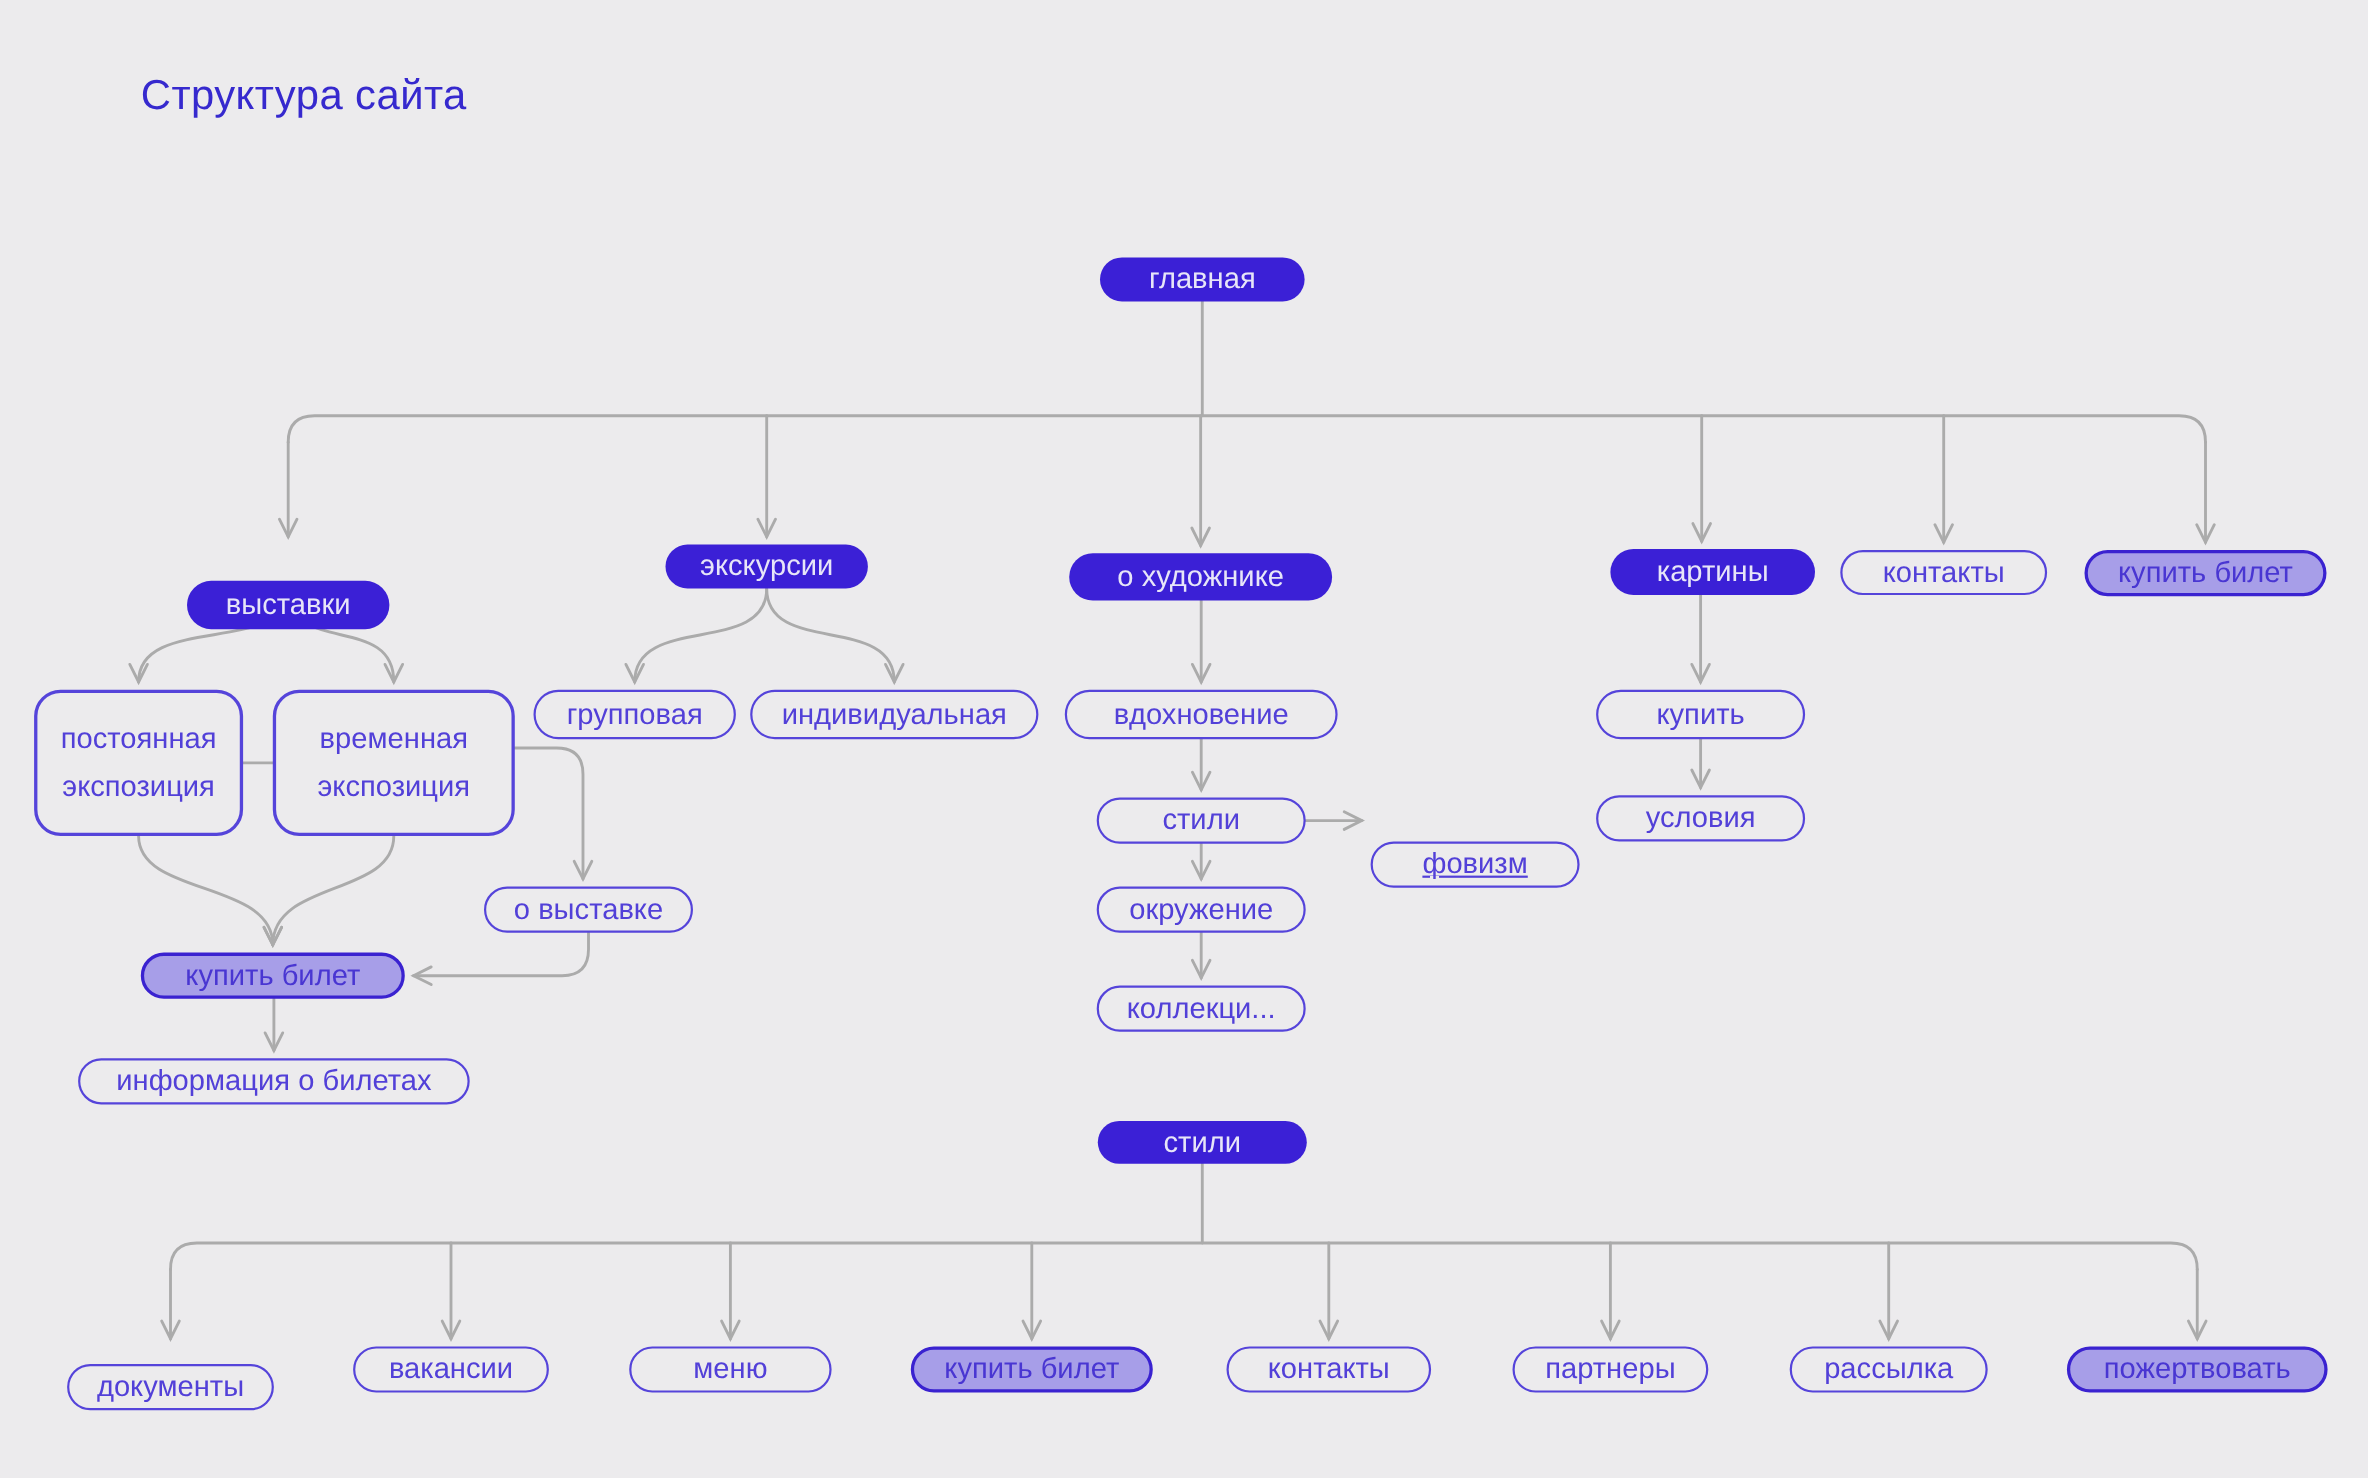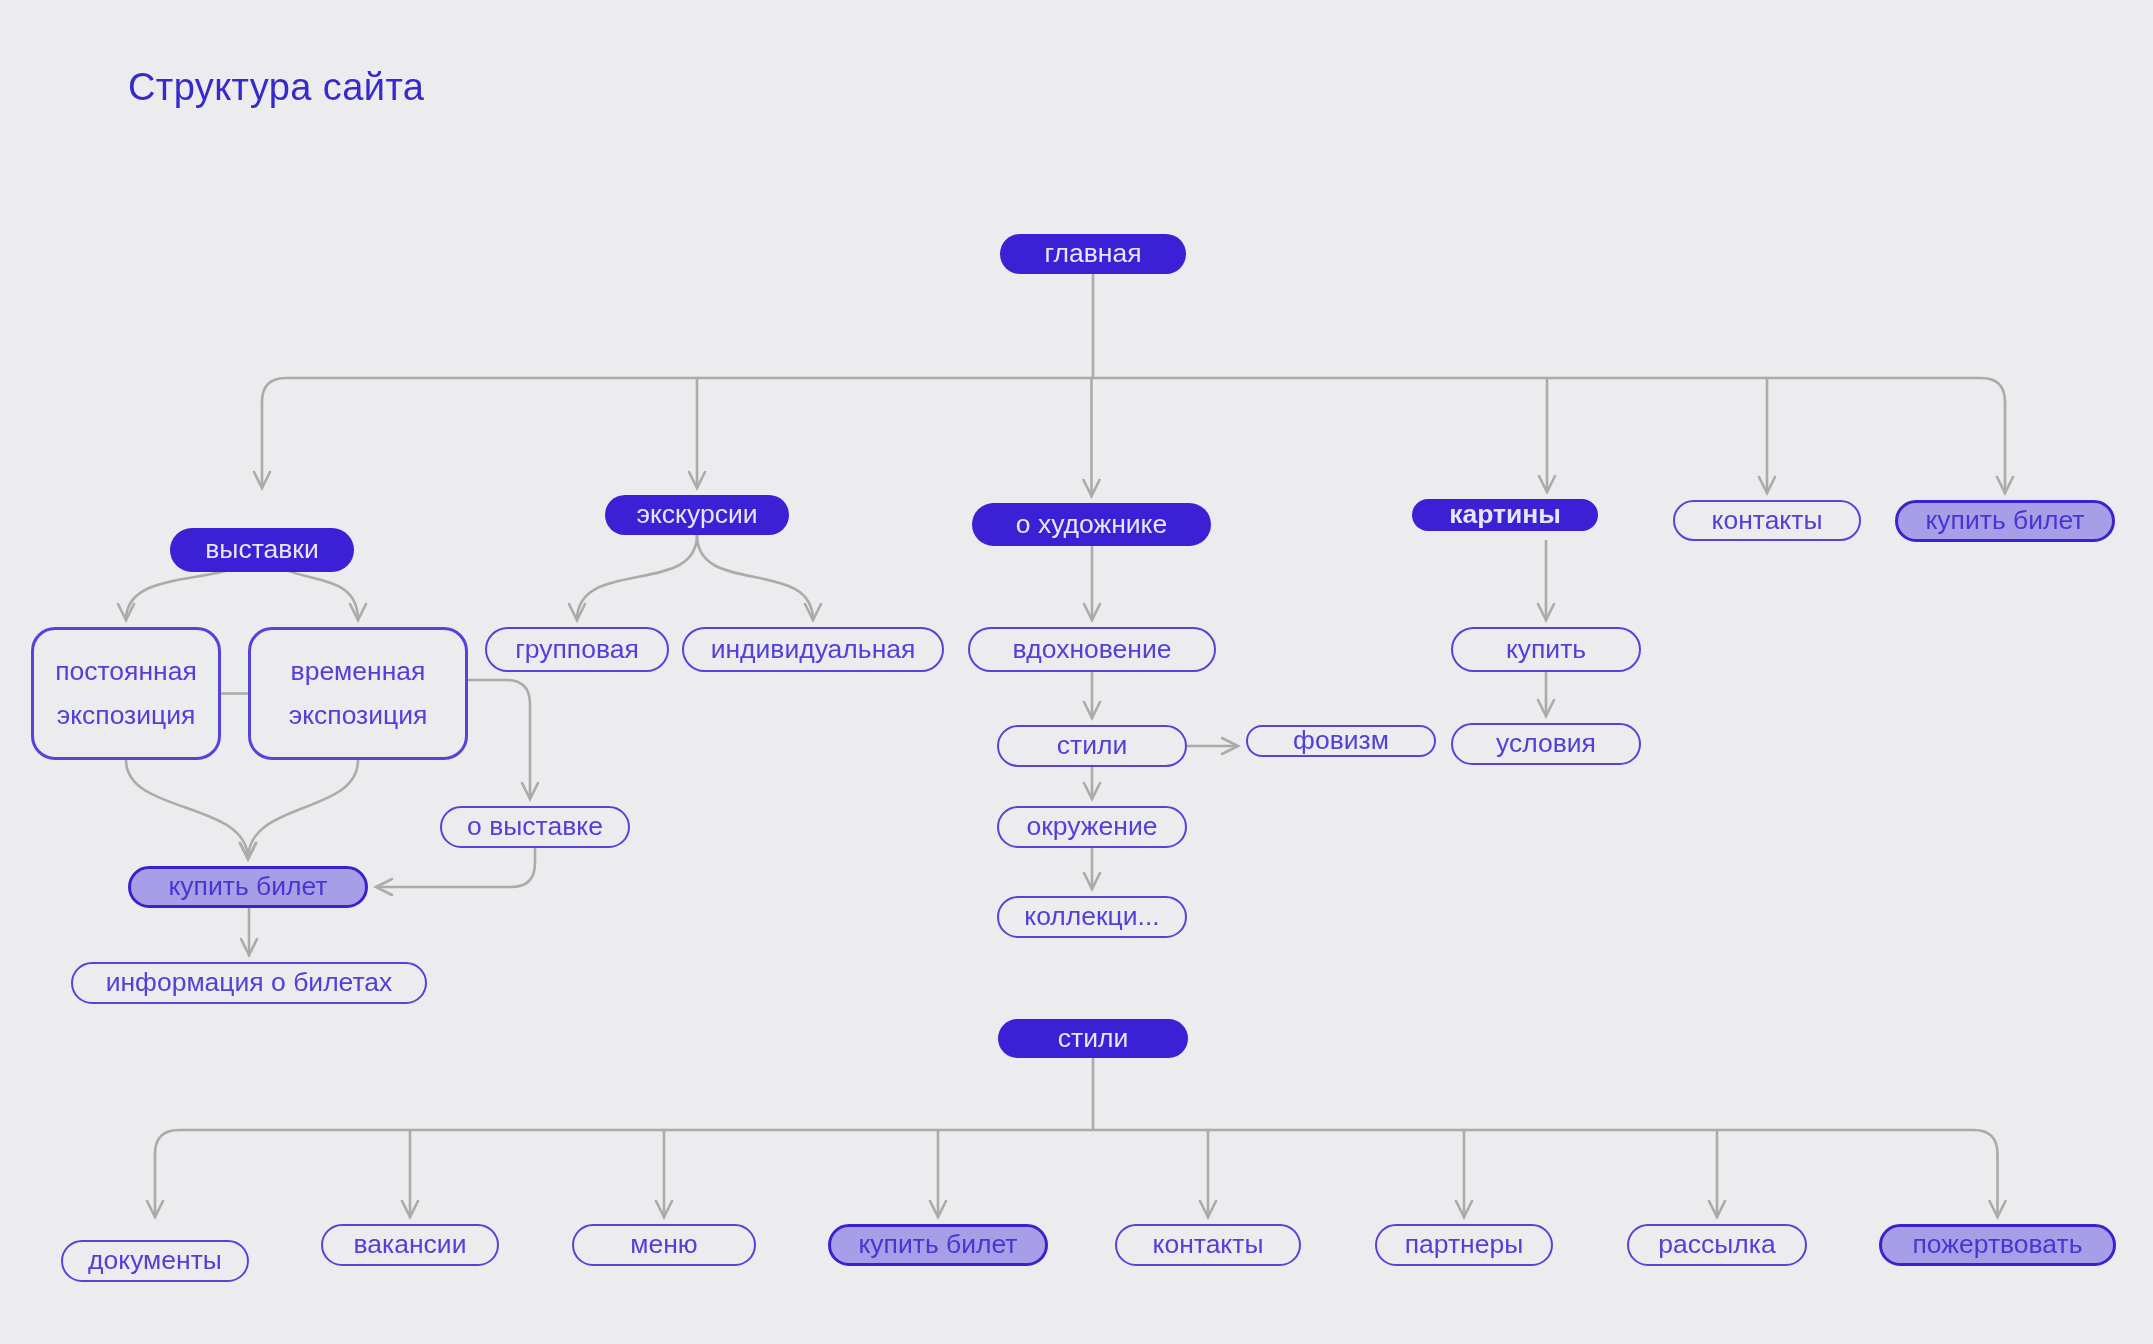--- a/index.html
+++ b/index.html
@@ -69,33 +69,33 @@
       <path d="M 1208 1130 V 1217" marker-end="url(#arrowhead)"></path>
       <path d="M 1464 1130 V 1217" marker-end="url(#arrowhead)"></path>
       <path d="M 1717 1130 V 1217" marker-end="url(#arrowhead)"></path>
       <path d="M 1997.5 1154 V 1217" marker-end="url(#arrowhead)"></path>
     </svg>
   <div id="nodes">
       <div class="node filled" style="left: 1000px; top: 234px; width: 186px; height: 40px;">главная</div>
       <div class="node filled" style="left: 170px; top: 513px; width: 184px; height: 44px; margin-top: 15px;">выставки</div>
       <div class="node filled" style="left: 605px; top: 495px; width: 184px; height: 40px;">экскурсии</div>
       <div class="node filled" style="left: 972px; top: 503px; width: 239px; height: 43px;">о художнике</div>
-      <div class="node filled" style="left: 1412px; top: 499px; width: 186px; height: 32px; font-weight: bold;">картины</div>
+      <div class="node filled" style="left: 1464px; top: 499px; width: 186px; height: 42px;">картины</div>
       <div class="node outline" style="left: 1673px; top: 500px; width: 188px; height: 41px;">контакты</div>
       <div class="node accent" style="left: 1895px; top: 500px; width: 220px; height: 42px;">купить билет</div>
       <div class="node outline big" style="left: 31px; top: 627px; width: 190px; height: 133px;">постоянная
 экспозиция</div>
       <div class="node outline big" style="left: 248px; top: 627px; width: 220px; height: 133px;">временная
 экспозиция</div>
       <div class="node outline" style="left: 485px; top: 627px; width: 184px; height: 45px;">групповая</div>
       <div class="node outline" style="left: 682px; top: 627px; width: 262px; height: 45px;">индивидуальная</div>
       <div class="node outline" style="left: 968px; top: 627px; width: 248px; height: 45px;">вдохновение</div>
       <div class="node outline" style="left: 1451px; top: 627px; width: 190px; height: 45px;">купить</div>
       <div class="node outline" style="left: 997px; top: 725px; width: 190px; height: 42px;">стили</div>
-      <div class="node outline" style="left: 1246px; top: 725px; width: 190px; height: 32px;">фовизм</div>
+      <div class="node outline" style="left: 1246px; top: 765px; width: 190px; height: 42px; text-decoration: underline;">фовизм</div>
       <div class="node outline" style="left: 1451px; top: 723px; width: 190px; height: 42px;">условия</div>
       <div class="node outline" style="left: 997px; top: 806px; width: 190px; height: 42px;">окружение</div>
       <div class="node outline" style="left: 997px; top: 896px; width: 190px; height: 42px;">коллекци...</div>
       <div class="node outline" style="left: 440px; top: 806px; width: 190px; height: 42px;">о выставке</div>
       <div class="node accent" style="left: 128px; top: 866px; width: 240px; height: 42px;">купить билет</div>
       <div class="node outline" style="left: 71px; top: 962px; width: 356px; height: 42px;">информация о билетах</div>
       <div class="node filled" style="left: 998px; top: 1019px; width: 190px; height: 39px;">стили</div>
       <div class="node outline" style="left: 61px; top: 1224px; width: 188px; height: 42px; margin-top: 16px;">документы</div>
       <div class="node outline" style="left: 321px; top: 1224px; width: 178px; height: 42px;">вакансии</div>
       <div class="node outline" style="left: 572px; top: 1224px; width: 184px; height: 42px;">меню</div>

